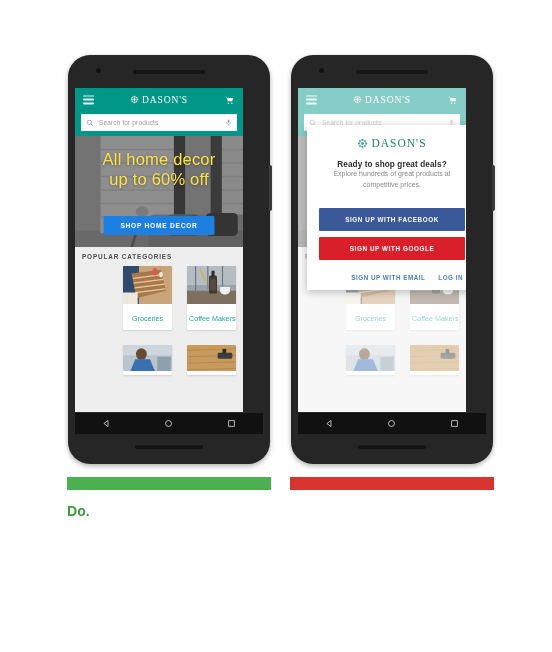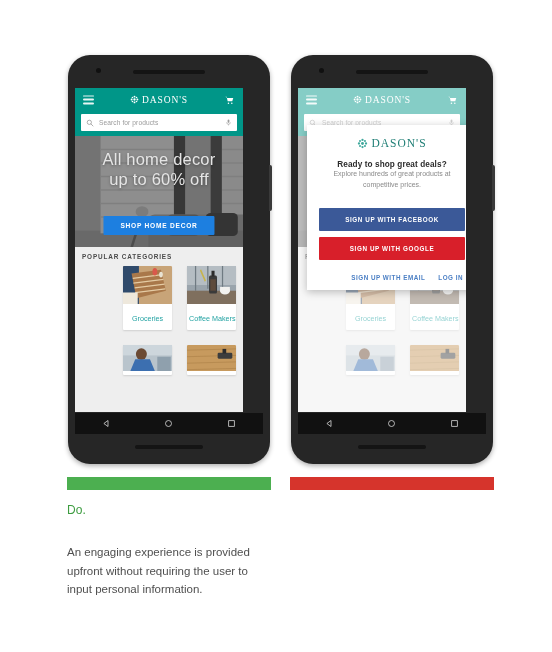--- a/index.html
+++ b/index.html
@@ -161,21 +161,21 @@
     overflow: hidden;
     background: #6d6d6d;
   }
   .hero-photo { position: absolute; inset: 0; }
   .hero-scrim { position: absolute; inset: 0; background: rgba(40,40,40,0.34); }
   .hero-copy {
     position: absolute;
     left: 0; right: 0;
     top: 13px;
     text-align: center;
-    color: #e5e5e5;
+    color: #fde047;
     font-size: 16.5px;
     line-height: 1.22;
     font-weight: 300;
     letter-spacing: 0.2px;
     text-shadow: 0 1px 3px rgba(0,0,0,0.35);
   }
   .hero-cta {
     position: absolute;
     left: 50%;
     transform: translateX(-50%);
@@ -319,23 +319,24 @@
   .accent-bar {
     width: 204px;
     height: 13px;
     margin: 13px 0 0 3px;
   }
   .bar-do   { background: #4caf50; }
   .bar-dont { background: #d6342c; }
 
   .caption { width: 208px; margin: 13px 0 0 3px; }
   .caption-label {
-    font-size: 12px;
-    margin-bottom: 26px;
+    font-size: 14px;
+    margin-bottom: 5px;
     letter-spacing: 0.1px;
+    font-weight: bold;
   }
   .label-do   { color: #3d9c40; }
   .label-dont { color: #d6342c; }
   .caption-body {
     font-size: 11.5px;
     line-height: 1.62;
     color: #4f4f4f;
   }
 </style>
 </head>
@@ -584,21 +585,20 @@
           </svg>
         <svg class="nav-ico">
             <use href="#sym-nav-recents"></use>
           </svg>
       </div>
     </div>
 
     <div class="accent-bar bar-do"></div>
     <div class="caption">
       <div class="caption-label label-do">Do.</div>
-      <div class="caption-body">An engaging experience is provided upfront without requiring the user to input personal information.</div>
     </div>
   </div>
 
   <div class="column column-dont">
 
     <div class="phone">
       <div class="phone-camera"></div>
       <div class="phone-speaker"></div>
       <div class="phone-side-btn"></div>
       <div class="phone-chin-bar"></div>

